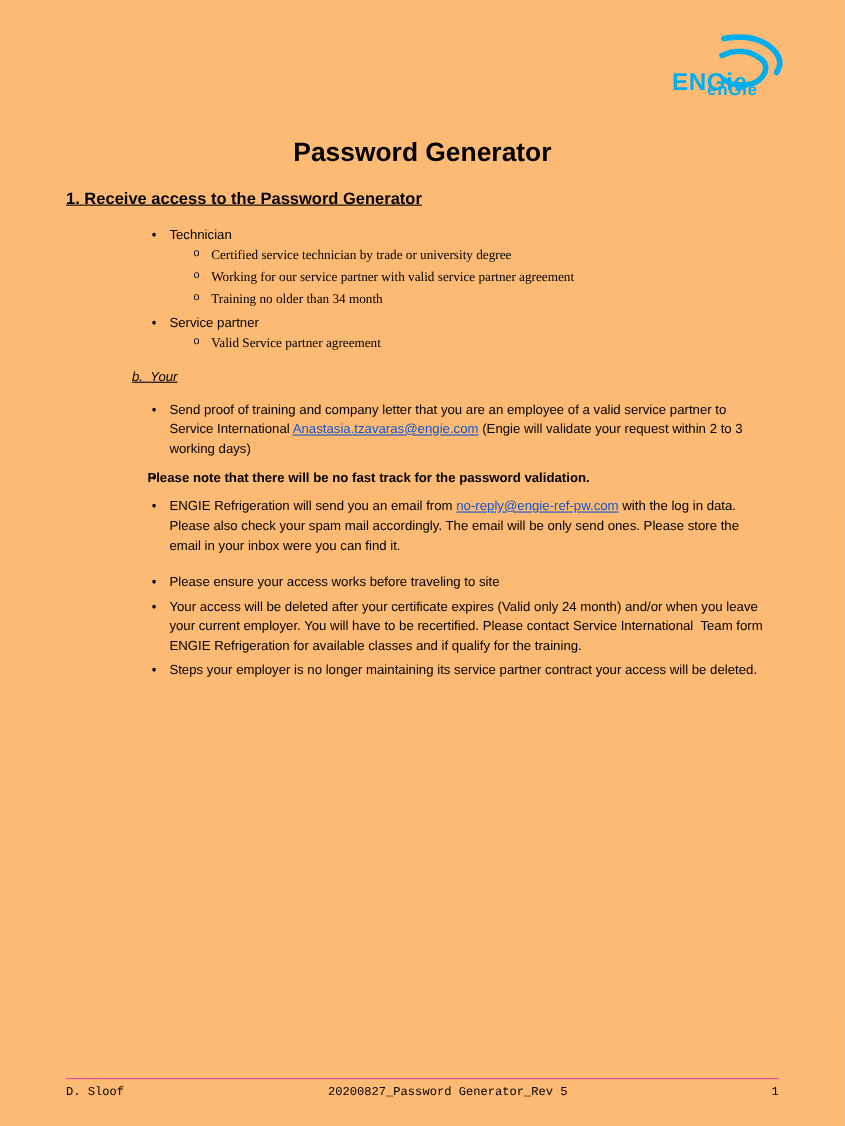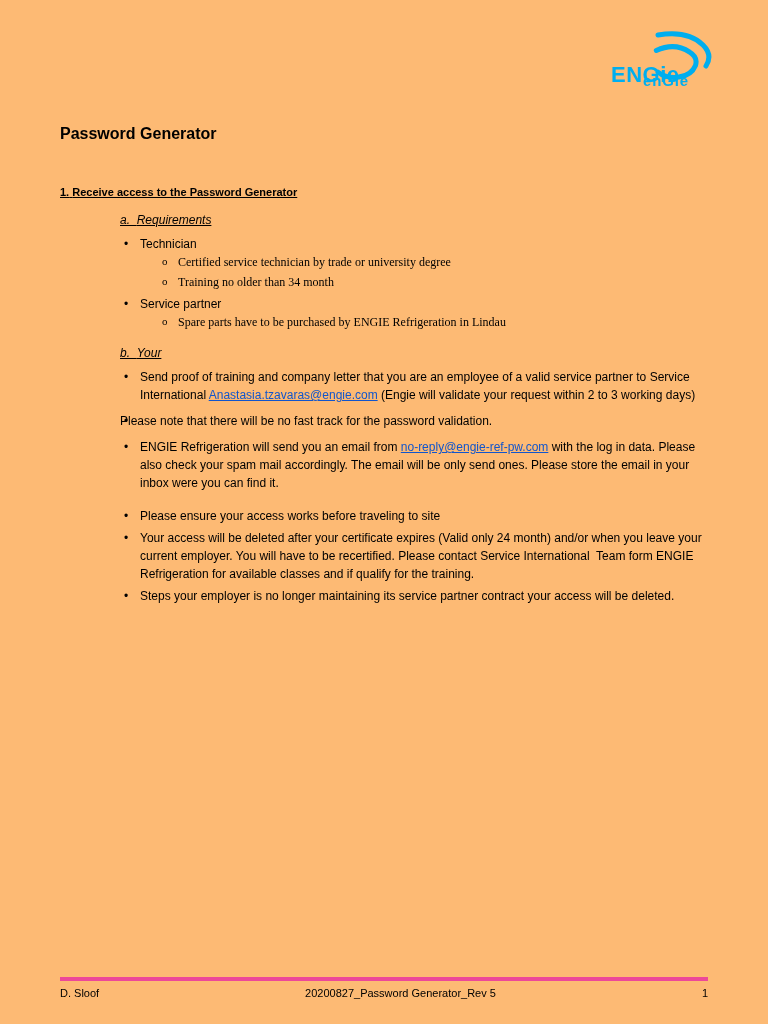--- a/index.html
+++ b/index.html
@@ -36,58 +36,59 @@
       height: 55px;
     }
 
     
     .logo-svg {
       width: 100px;
       height: 55px;
     }
 
     .page-title {
-      font-size: 16px;
+      text-align: center;
+      font-size: 24px;
       font-weight: bold;
-      margin-bottom: 43px;
+      margin-bottom: 19px;
       color: #000;
     }
 
     .content {
       font-size: 12px;
       color: #000;
     }
 
     .section-1 {
       margin-bottom: 20px;
     }
 
     .section-heading {
-      font-size: 11px;
+      font-size: 15px;
       font-weight: bold;
       text-decoration: underline;
       margin-bottom: 15px;
     }
 
     .sub-section {
       margin-left: 60px;
       margin-bottom: 15px;
     }
 
     .sub-label {
       font-style: italic;
       text-decoration: underline;
       margin-bottom: 8px;
       font-size: 12px;
     }
 
     .bullet-list {
       list-style: none;
       padding: 0;
-      margin: 0;
+      margin: 14px;
     }
 
     .bullet-list > li {
       position: relative;
       padding-left: 20px;
       margin-bottom: 4px;
       font-size: 12px;
       line-height: 1.5;
     }
 
@@ -121,38 +122,39 @@
       top: 0;
       font-size: 11px;
     }
 
     .link {
       color: #1155cc;
       text-decoration: underline;
     }
 
     .bold-note {
-      font-weight: normal;
+      font-weight: bold;
       font-size: 12px;
       margin-bottom: 8px;
       line-height: 1.5;
     }
 
     .footer {
       position: absolute;
       bottom: 25px;
       left: 60px;
       right: 60px;
       display: flex;
       justify-content: space-between;
       align-items: center;
       font-size: 11px;
       color: #000;
-      border-top: 4px solid #ec4899;
+      border-top: 1px solid #ec4899;
       padding-top: 6px;
+      font-family: Liberation Mono, monospace;
     }
 
     .footer-left {}
     .footer-center {}
     .footer-right {}
 
     .steps-bullet-extra {
       margin-top: 8px;
     }
   </style>
@@ -186,37 +188,35 @@
 
   <div class="content">
 
     <div class="section-1">
       <div class="section-heading">
         <span>1.</span>
         <span>Receive access to the Password Generator</span>
       </div>
 
       <div class="sub-section">
-        <div class="sub-label">
-          a.&nbsp;&nbsp;<span>Requirements</span>
-        </div>
         <ul class="bullet-list">
 
           <li>
             <span>Technician</span>
             <ul class="circle-list">
               <li>Certified service technician by trade or university degree</li>
+              <li>Working for our service partner with valid service partner agreement</li>
               <li>Training no older than 34 month</li>
             </ul>
           </li>
 
           <li>
             <span>Service partner</span>
             <ul class="circle-list">
-              <li>Spare parts have to be purchased by ENGIE Refrigeration in Lindau</li>
+              <li>Valid Service partner agreement</li>
             </ul>
           </li>
         </ul>
       </div>
 
       <div class="sub-section">
         <div class="sub-label">
           b.&nbsp;&nbsp;<span>Your</span>
         </div>
         <ul class="bullet-list">

